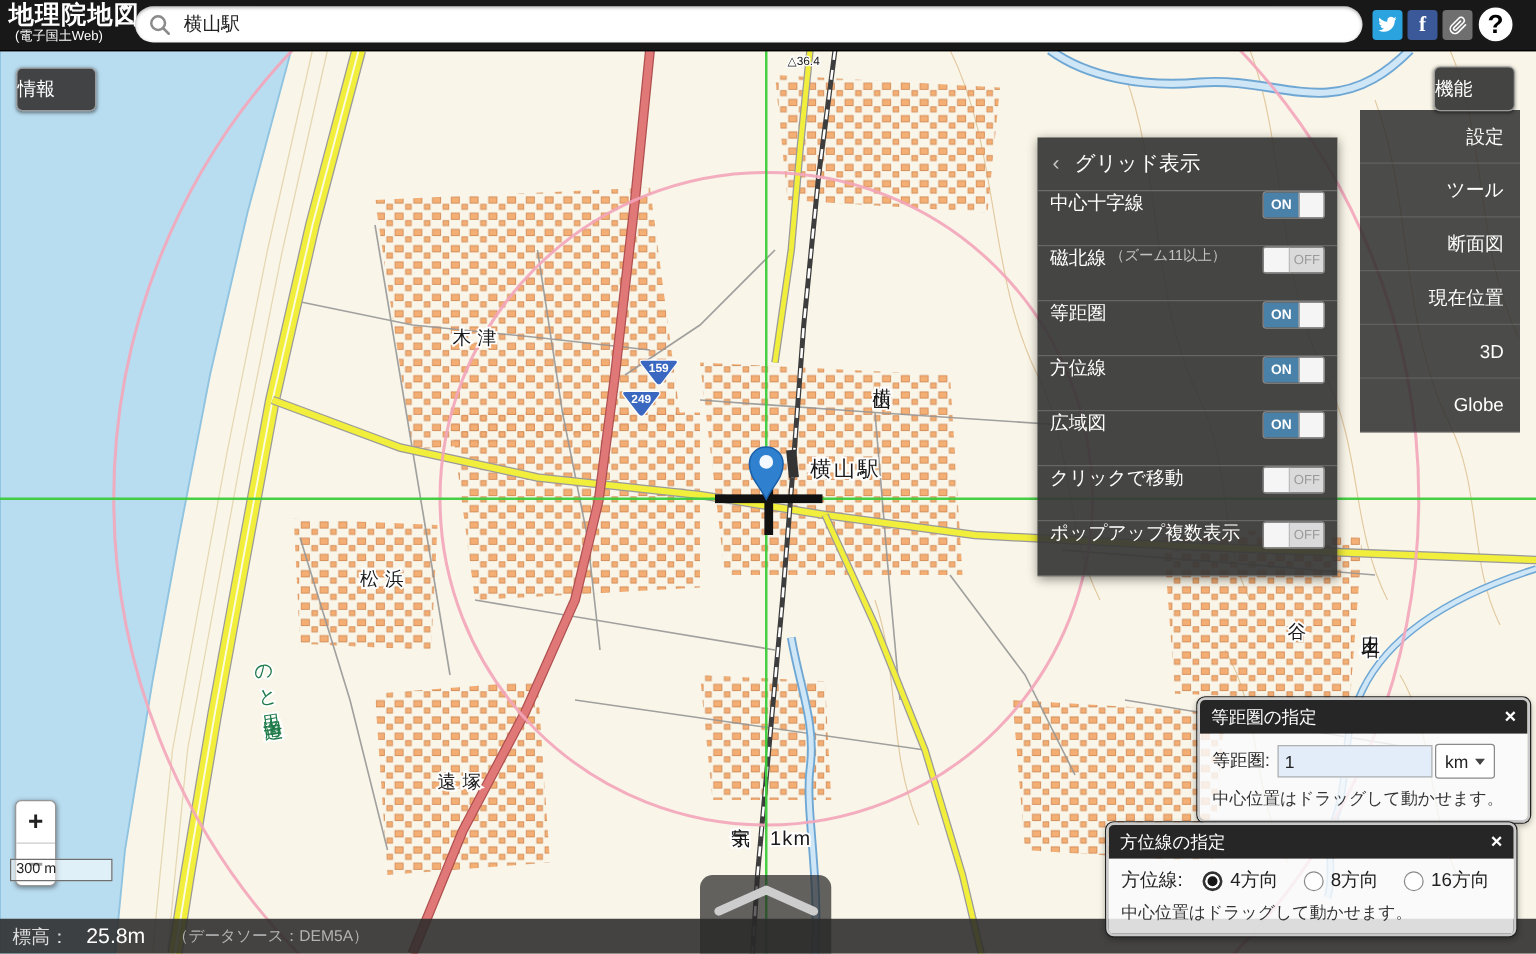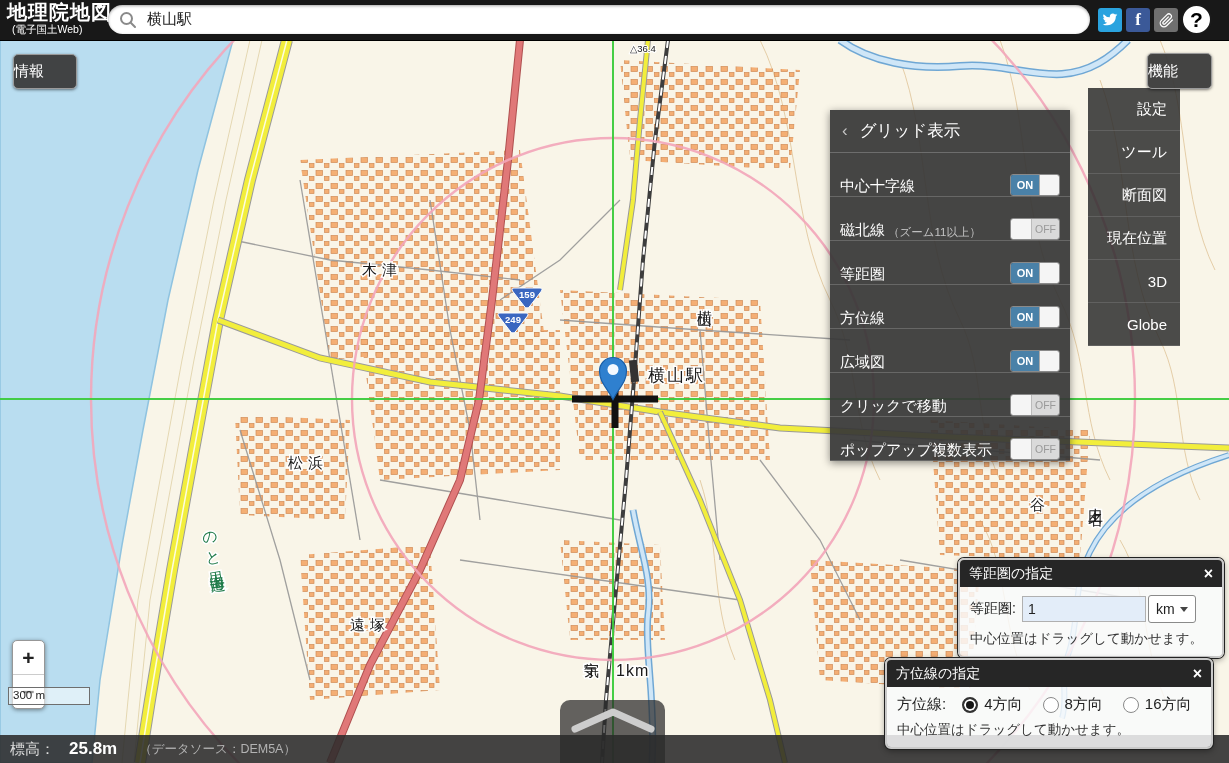--- a/index.html
+++ b/index.html
@@ -28,32 +28,32 @@
         display:flex;align-items:center;justify-content:center;}
 
   
   .btn-dark{position:absolute;background:rgba(58,58,58,.95);color:#fff;border:1px solid #9a9a9a;
             border-radius:5px;font-size:15px;display:flex;align-items:center;justify-content:flex-start;
             box-shadow:0 1px 3px rgba(0,0,0,.5);z-index:25;}
   .info-btn{left:13px;top:54px;width:62px;height:33px}
   .func-btn{left:1147px;top:53px;width:63px;height:34px}
 
   
-  .right-menu{position:absolute;left:1088px;top:88px;width:92px;z-index:20;
+  .right-menu{position:absolute;left:1088px;top:88px;width:128px;z-index:20;
               background:rgba(45,45,45,.85);}
   .rm-item{height:42px;display:flex;align-items:center;justify-content:flex-end;padding-right:13px;
            color:#fff;font-size:15px;border-bottom:1px solid rgba(140,140,140,.35);}
 
   
   .grid-panel{position:absolute;left:830px;top:110px;width:240px;z-index:22;color:#fff;
               background:rgba(55,55,55,.93);box-shadow:0 2px 8px rgba(0,0,0,.45);}
   .gp-header{height:42px;display:flex;align-items:center;padding-left:12px;font-size:16.5px;
              border-bottom:1px solid rgba(150,150,150,.5);}
   .gp-back{color:#c5c5c5;font-size:17px;margin-right:12px}
-  .gp-row{height:43px;display:flex;align-items:flex-end;padding:0 10px;font-size:15px;
+  .gp-row{height:43px;display:flex;align-items:flex-start;padding:0 10px;font-size:15px;
           border-bottom:1px solid rgba(150,150,150,.42);}
   .gp-note{font-size:11.5px;color:#c3c3c3;margin-left:3px}
   .toggle{margin-left:auto;width:48px;height:20px;border-radius:3px;display:flex;overflow:hidden;
           border:1px solid #8a8a8a;box-sizing:content-box;}
   .tg-on-text{width:28px;background:#4a81a8;color:#fff;font-size:11px;font-weight:bold;
           display:flex;align-items:center;justify-content:center;}
   .tg-off-text{flex:1;background:#dadada;color:#9a9a9a;font-size:10.5px;
           display:flex;align-items:center;justify-content:center;}
   .tg-knob{background:#f5f5f5;}
   .toggle.on .tg-knob{flex:1;border-left:1px solid #aaa;}
@@ -87,21 +87,21 @@
            border:1px solid #979797;border-radius:5px;box-shadow:0 1px 4px rgba(0,0,0,.45);overflow:hidden}
   .z-btn{height:33px;display:flex;align-items:center;justify-content:center;font-size:21px;
          font-weight:bold;color:#222}
   .z-btn:first-child{border-bottom:1px solid #ccc}
   .scalebar{position:absolute;left:8px;top:687px;width:76px;height:15px;z-index:15;
             background:rgba(255,255,255,.55);border:1.5px solid #6e6e6e;font-size:11.5px;color:#222;
             padding:1px 0 0 4px;box-sizing:content-box}
   .statusbar{position:absolute;left:0;top:735px;width:1229px;height:28px;z-index:23;
              background:rgba(42,42,42,.88);display:flex;align-items:center;color:#fff}
   .sb-label{font-size:15px;color:#ddd;margin-left:10px}
-  .sb-value{font-size:17px;font-weight:bold;margin-left:14px}
+  .sb-value{font-size:17px;font-weight:normal;margin-left:14px}
   .sb-source{font-size:12.5px;color:#b3b3b3;margin-left:22px}
   .tray{position:absolute;left:560px;top:700px;width:105px;height:63px;z-index:16;
         background:rgba(40,40,40,.72);border-radius:10px 10px 0 0;display:flex;align-items:flex-start;
         justify-content:center;padding-top:3px;box-sizing:border-box}
 
   
   .mlabel{font-family:"Liberation Sans",sans-serif;font-size:15px;fill:#1a1a1a;stroke:#fff;
           stroke-width:3px;paint-order:stroke;letter-spacing:5px;}
   .vlabel{writing-mode:tb;letter-spacing:2px}
   .station{font-size:17px;letter-spacing:2px}

